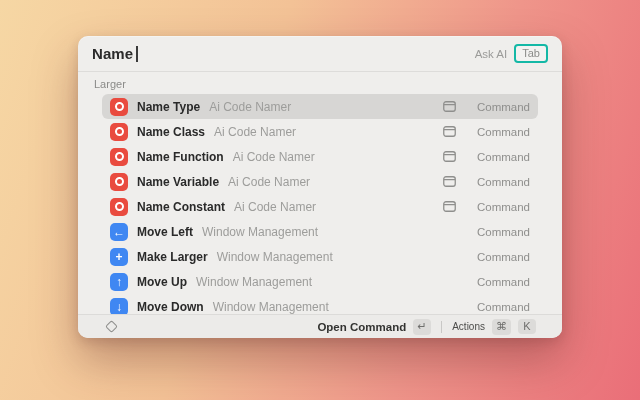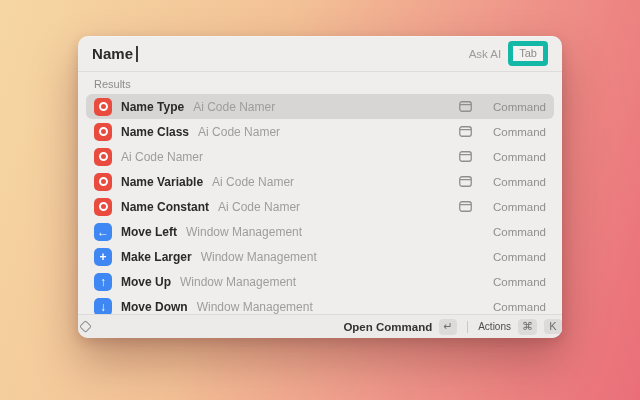--- a/index.html
+++ b/index.html
@@ -39,36 +39,36 @@
     display: inline-block;
     width: 1.5px; height: 16px;
     background: #3a3a3a;
     margin-left: 3px;
     vertical-align: text-bottom;
   }
   .search-right { margin-left: auto; display: flex; align-items: center; gap: 7px; }
   .ask-ai { font-size: 11.5px; color: #9b9b99; }
   .keycap-outline {
     font-size: 11px; color: #8c8c8a;
-    border: 5px solid #14b8a6;
+    border: 2px solid #14b8a6;
     border-radius: 4px;
     padding: 1px 6px 2px;
     background: rgba(255,255,255,0.25);
   }
   .results-header {
     flex: 0 0 20px;
     padding: 6px 16px 0;
     font-size: 11px;
     font-weight: 500;
     color: #8b8b89;
   }
   .list {
     flex: 1 1 auto;
     overflow: hidden;
-    padding: 2px 8px 0;
+    padding: 2px 24px 0;
   }
   .row {
     height: 25px;
     display: flex;
     align-items: center;
     gap: 9px;
     padding: 0 8px;
     border-radius: 6px;
     cursor: default;
   }
@@ -108,21 +108,21 @@
     gap: 21px;
   }
   .accessory-text { font-size: 11.5px; color: #8f8f8d; }
   .window-icon { display: flex; align-items: center; }
   .footer {
     flex: 0 0 24px;
     background: #ecebe9;
     border-top: 1px solid #dcdbd9;
     display: flex;
     align-items: center;
-    padding: 0 0;
+    padding: 0 26px;
   }
   .logo {
     width: 9px; height: 9px;
     border: 1.5px solid #8f8f8d;
     border-radius: 2px;
     transform: rotate(45deg);
     margin-left: 3px;
   }
   .footer-right { margin-left: auto; display: flex; align-items: center; gap: 7px; }
   .footer-primary { font-size: 11.5px; font-weight: 600; color: #333331; }
@@ -145,21 +145,21 @@
 
   <div class="search-bar">
     <span class="search-text">Name</span>
     <span class="cursor"></span>
     <div class="search-right">
       <span class="ask-ai">Ask AI</span>
       <span class="keycap-outline">Tab</span>
     </div>
   </div>
 
-  <div class="results-header">Results</div>
+  <div class="results-header">Larger</div>
 
   <div class="list">
   <div class="row selected">
     <span class="row-icon" style="background: rgb(233, 75, 63);">
           <span class="ring"></span>
         </span>
     <span class="row-title">Name Type</span>
     <span class="row-subtitle">Ai Code Namer</span>
     <span class="row-right">
       <span class="window-icon">
@@ -186,20 +186,21 @@
         </svg>
       </span>
       <span class="accessory-text">Command</span>
     </span>
   </div>
 
   <div class="row">
     <span class="row-icon" style="background: rgb(233, 75, 63);">
           <span class="ring"></span>
         </span>
+    <span class="row-title">Name Function</span>
     <span class="row-subtitle">Ai Code Namer</span>
     <span class="row-right">
       <span class="window-icon">
         <svg width="13" height="11" viewBox="0 0 13 11" fill="none">
           <rect x="0.75" y="0.75" width="11.5" height="9.5" rx="2.2" stroke="#8f8f8d" stroke-width="1.3"></rect>
           <line x1="1" y1="3.6" x2="12" y2="3.6" stroke="#8f8f8d" stroke-width="1.3"></line>
         </svg>
       </span>
       <span class="accessory-text">Command</span>
     </span>

